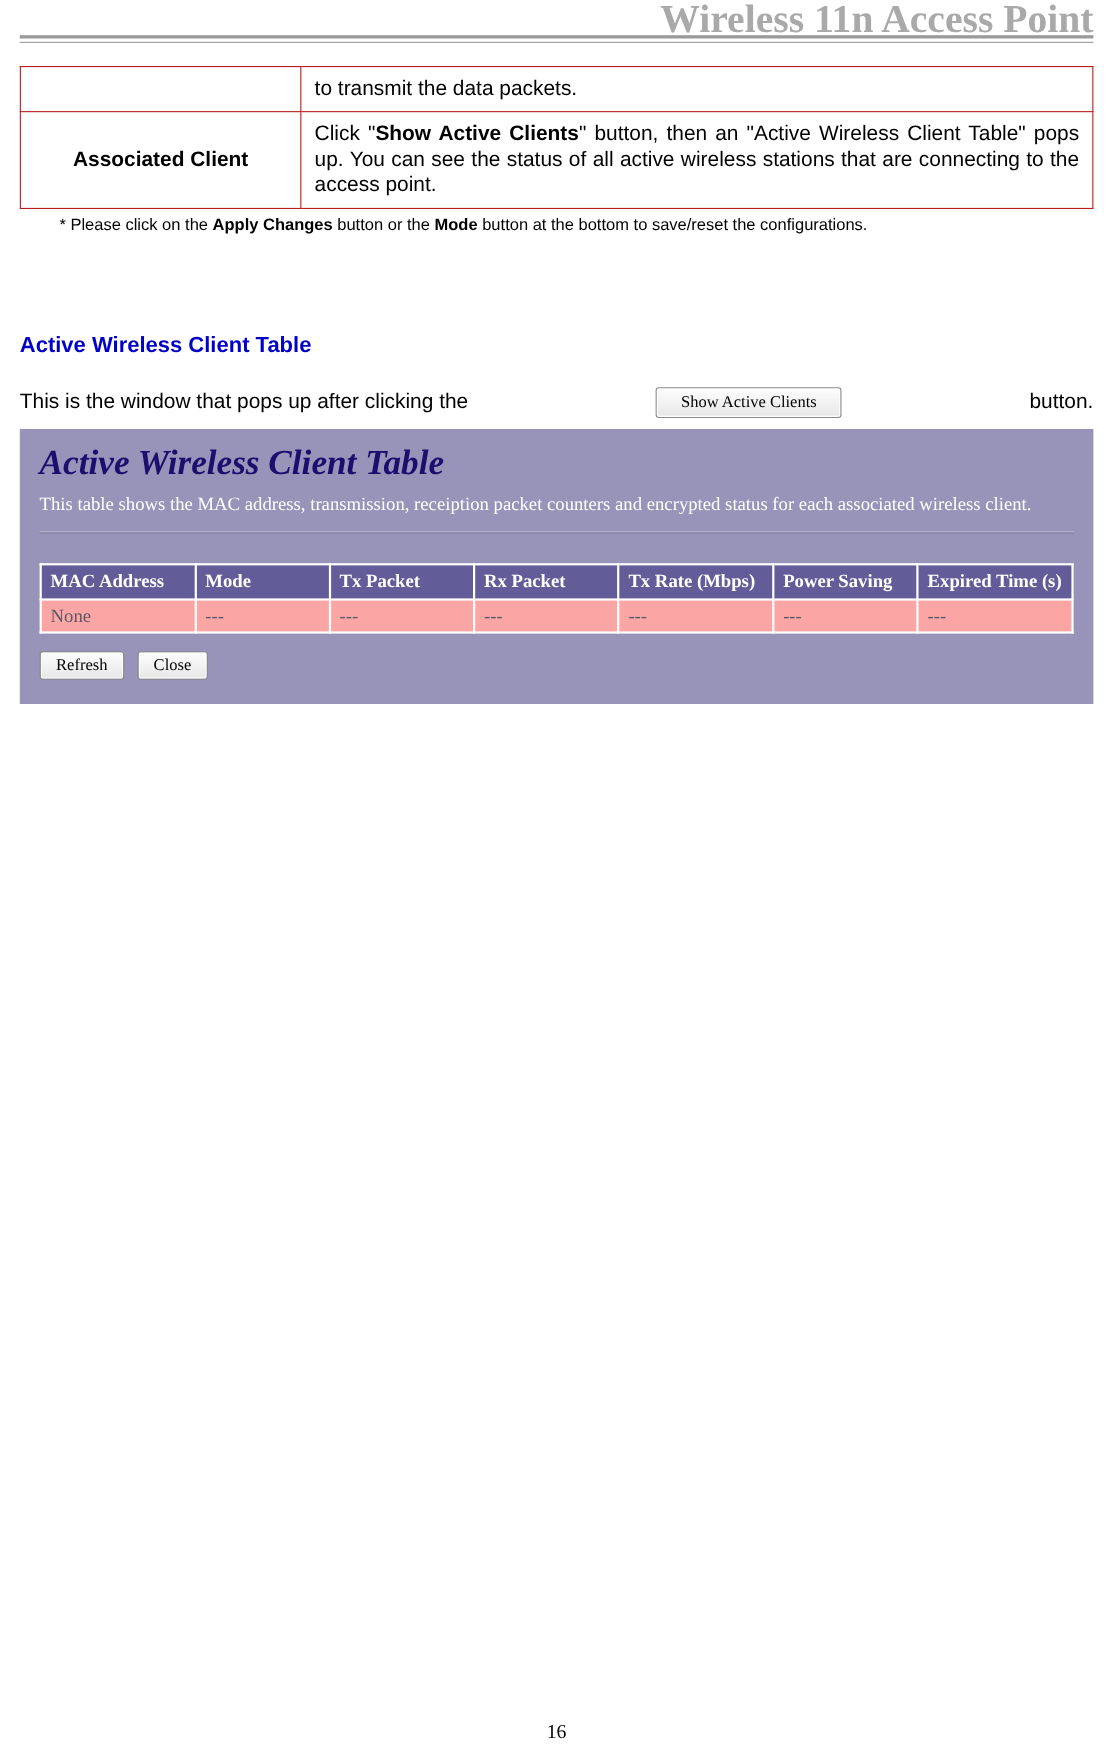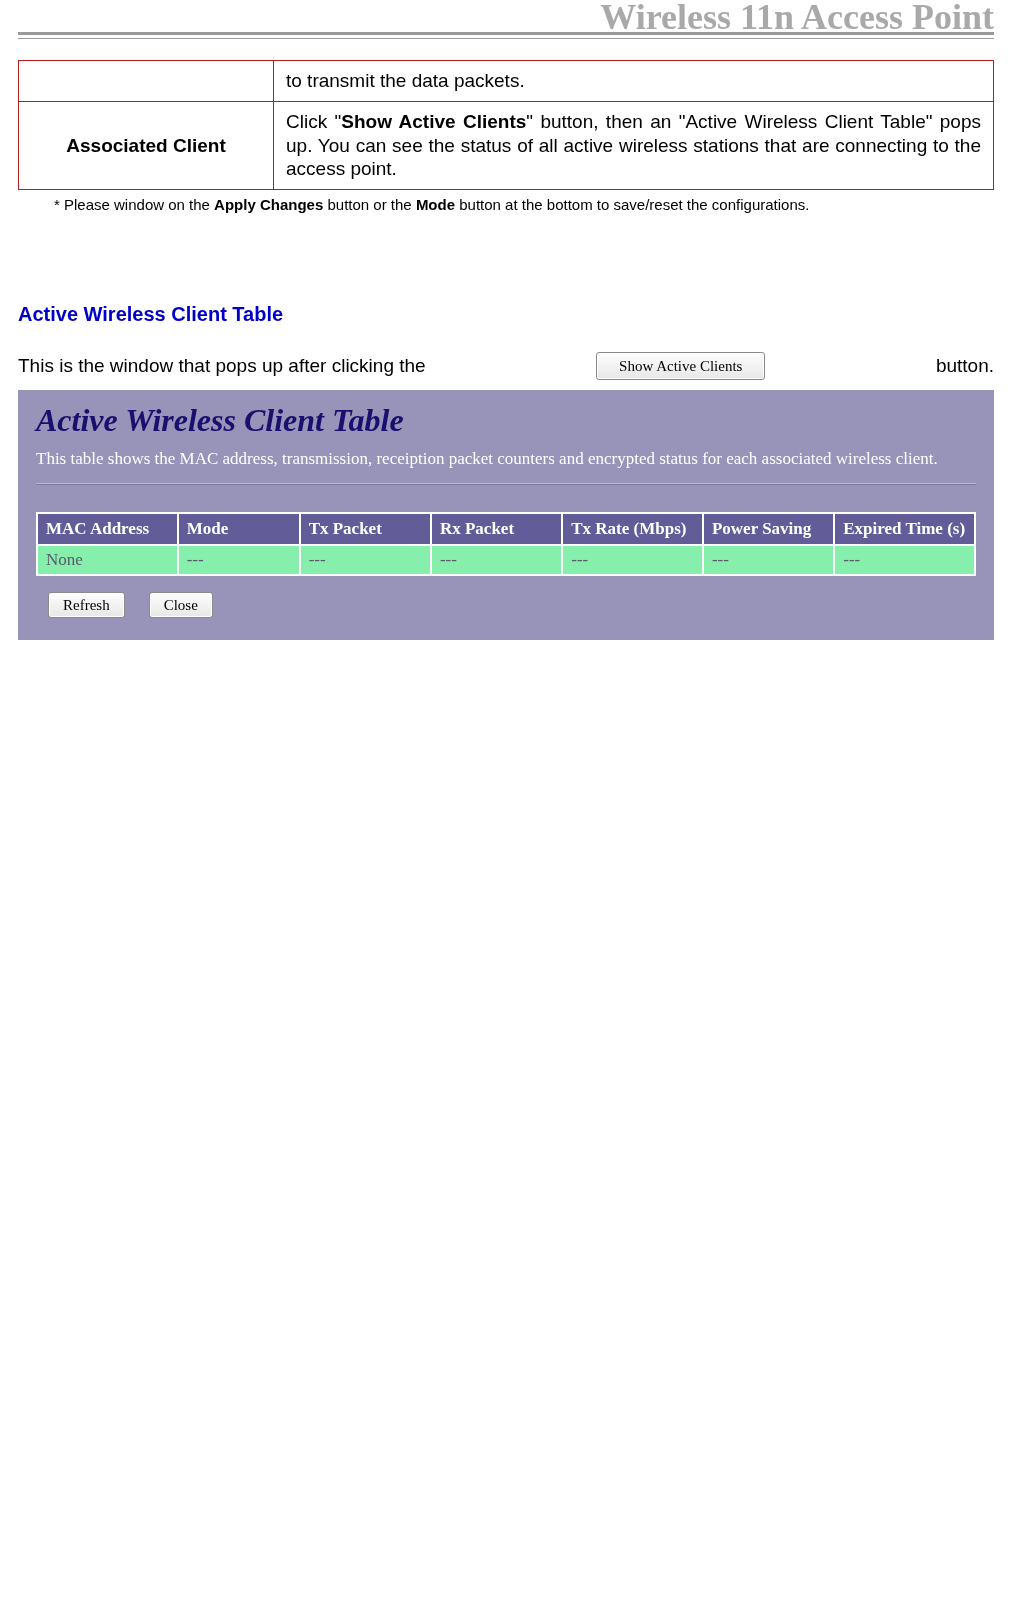--- a/index.html
+++ b/index.html
@@ -132,31 +132,30 @@
     background: #625d98;
     color: #fff;
     text-align: left;
     font-weight: bold;
     font-size: 17px;
     padding: 6px 8px;
     border: 2px solid #fff;
     line-height: 1.1;
   }
   table.client td {
-    background: #86efac;
+    background: #fca5a5;
     color: #5a5a6a;
     font-size: 17px;
     padding: 4px 8px;
     border: 2px solid #fff;
   }
   .popup-buttons {
     margin-top: 16px;
     display: flex;
-    gap: 24px;
-    margin-left: 12px;
+    gap: 12px;
   }
   .win-btn.small { padding: 0 14px; height: 24px; }
   .page-number {
     position: absolute;
     bottom: 16px;
     left: 0; right: 0;
     text-align: center;
     font-size: 18px;
     font-family: "Times New Roman", serif;
   }
@@ -181,21 +180,21 @@
     <tr>
       <td class="label">Associated Client</td>
       <td class="desc">
         <span>Click "</span><b>Show Active Clients</b><span>" button, then an "Active Wireless Client Table" pops up. You can see the status of all active wireless stations that are connecting to the access point.</span>
       </td>
     </tr>
   </tbody>
     </table>
 
   <div class="footnote">
-    <span>* Please window on the </span><b>Apply Changes</b><span> button or the </span><b>Mode</b><span> button at the bottom to save/reset the configurations.</span>
+    <span>* Please click on the </span><b>Apply Changes</b><span> button or the </span><b>Mode</b><span> button at the bottom to save/reset the configurations.</span>
   </div>
 
   <div class="section-heading">Active Wireless Client Table</div>
 
   <div class="intro-line">
     <span>This is the window that pops up after clicking the</span>
     <span class="win-btn">Show Active Clients</span>
     <span> button.</span>
   </div>
 
@@ -226,14 +225,15 @@
       </tr>
     </tbody>
       </table>
 
     <div class="popup-buttons">
       <span class="win-btn small">Refresh</span>
       <span class="win-btn small">Close</span>
     </div>
   </div>
 
+  <div class="page-number">16</div>
 
 </div>
 
 </body></html>

